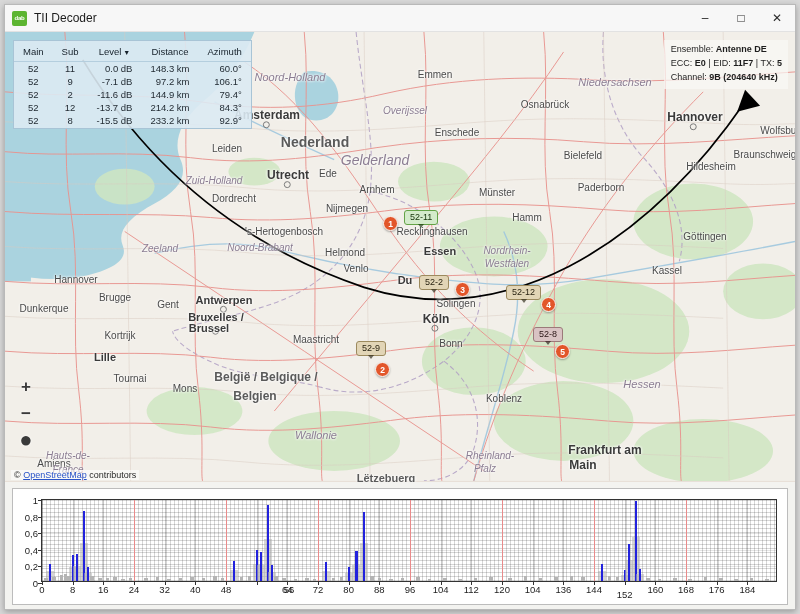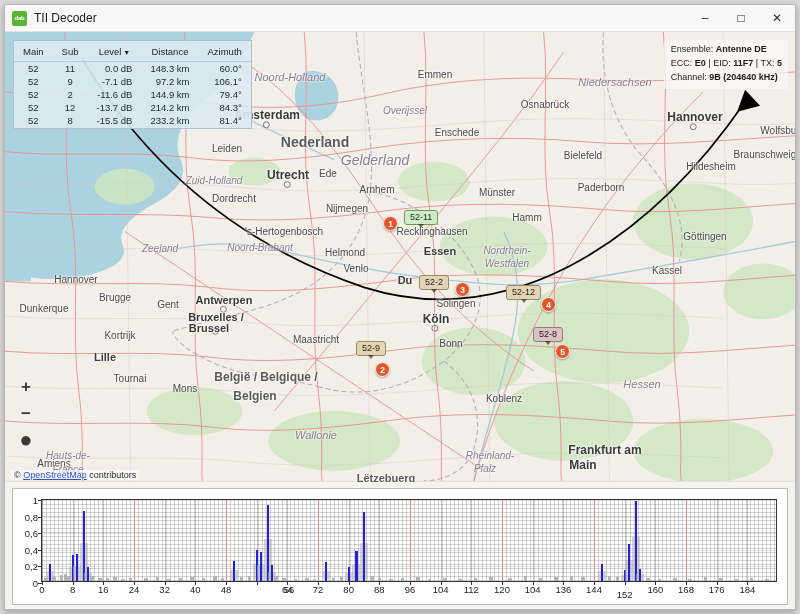--- a/index.html
+++ b/index.html
@@ -285,21 +285,21 @@
               <td class="c">12</td>
               <td>-13.7 dB</td>
               <td>214.2 km</td>
               <td>84.3°</td>
             </tr>
             <tr>
               <td class="c">52</td>
               <td class="c">8</td>
               <td>-15.5 dB</td>
               <td>233.2 km</td>
-              <td>81.4°</td>
+              <td>92.9°</td>
             </tr>
           </tbody>
       </table>
     </div>
 
     <div id="ens-panel">
       <div>
         <span>Ensemble:</span>
         <b>Antenne DE</b>
       </div>

